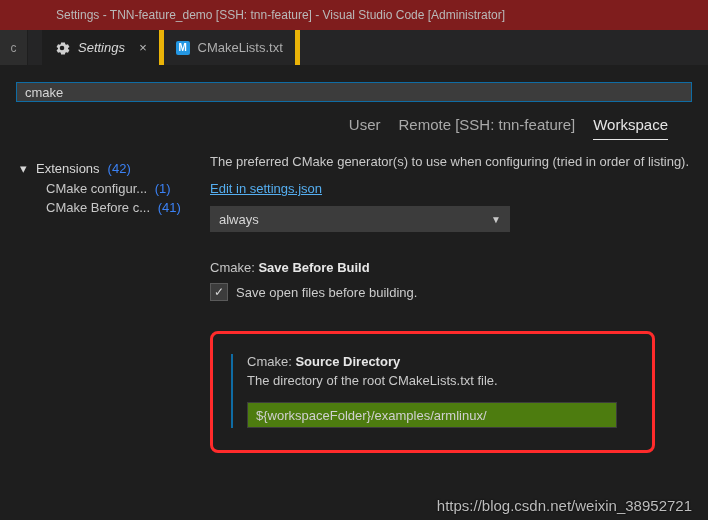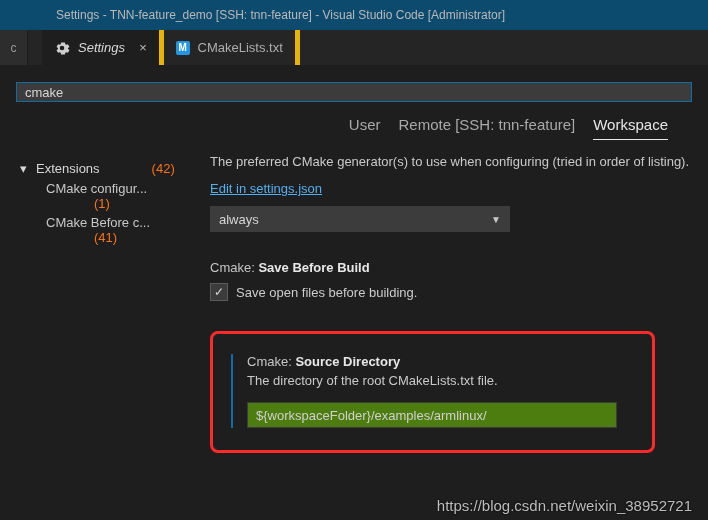--- a/index.html
+++ b/index.html
@@ -7,21 +7,21 @@
     width: 708px; height: 520px;
     background: #1e1e1e;
     font-family: "Segoe UI", Arial, sans-serif;
     font-size: 13px;
     color: #cccccc;
     overflow: hidden;
     position: relative;
   }
   .titlebar {
     height: 30px;
-    background: #0c4a6e;
+    background: #7f1d1d;
     display: flex;
     align-items: center;
     padding-left: 56px;
     color: #b9b9b9;
     font-size: 12px;
   }
   .tabstrip {
     height: 36px;
     background: #252526;
     display: flex;
@@ -93,21 +93,21 @@
     display: flex;
     padding: 14px 0 0 0;
   }
   .sidebar {
     width: 210px;
     padding: 4px 8px 0 20px;
     font-size: 13px;
   }
   .tree-item { display: flex; align-items: center; gap: 4px; color: #d7d7d7; padding: 3px 0; cursor: pointer;}
   .chev { width: 12px; display:inline-block; }
-  .count { color: #f97316; padding-left: 4px; margin-left: 44px; }
+  .count { color: #3b82f6; padding-left: 4px; }
   .tree-child { padding: 2px 0 2px 26px; color: #c7c7c7; cursor: pointer;}
   .main {
     flex: 1;
     padding-right: 10px;
   }
   .setting-desc { color: #c9c9c9; margin-bottom: 12px; font-size: 13px;}
   .link { text-decoration: underline; color: #55aef0; cursor: pointer;}
   .setting-title { margin-top: 28px; font-size: 13px;}
   .setting-title .key { color: #c6c6c6; }
   .setting-title .name { color: #e7e7e7; font-weight: 600; }

